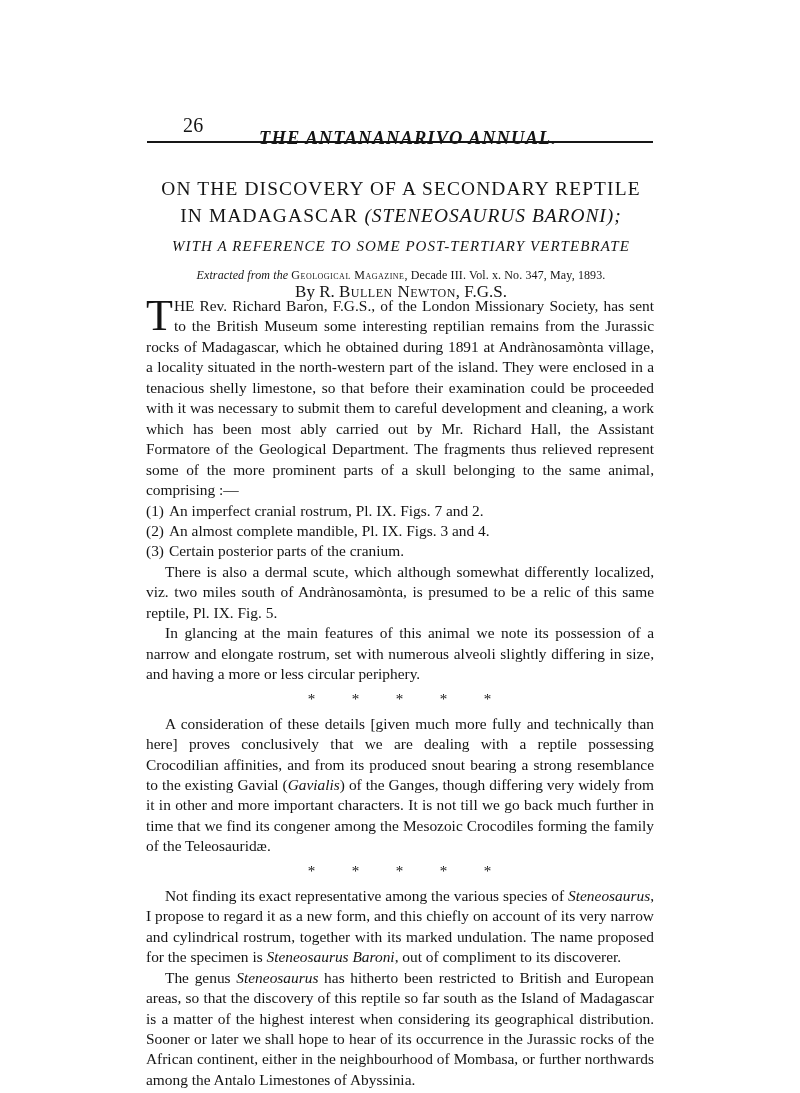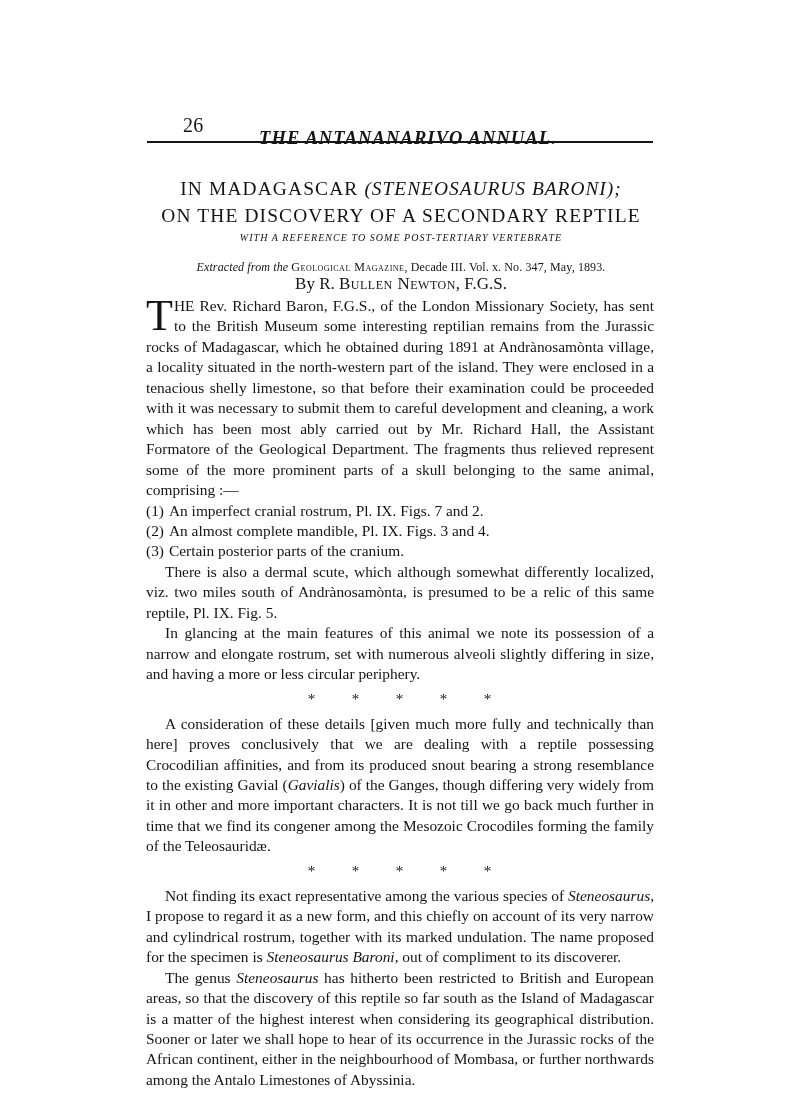--- a/index.html
+++ b/index.html
@@ -74,23 +74,24 @@
     letter-spacing: 1.15px;
     line-height: 26.5px;
     white-space: nowrap;
   }
   .title-sci {
     font-style: italic;
     letter-spacing: 1.0px;
   }
   .subtitle {
     font-style: italic;
-    font-size: 10px;
+    font-size: 15px;
     letter-spacing: 1.05px;
     line-height: 18.5px;
+    margin-top: 8px;
   }
   .extract-line {
     font-size: 12px;
     line-height: 16px;
     margin-top: 11px;
     letter-spacing: .12px;
   }
   .extract-line .ital { font-style: italic; }
   .smallcaps {
     font-variant: small-caps;
@@ -158,22 +159,22 @@
 
 <div class="page">
 
   <div class="running-head">
     <div class="folio">26</div>
     <div class="head-title">THE ANTANANARIVO ANNUAL.</div>
   </div>
   <div class="head-rule"></div>
 
   <div class="title-block">
+    <div class="title-line">ON THE DISCOVERY OF A SECONDARY REPTILE</div>
     <div class="title-line"><span>IN MADAGASCAR </span><span class="title-sci">(STENEOSAURUS BARONI);</span></div>
-    <div class="title-line">ON THE DISCOVERY OF A SECONDARY REPTILE</div>
     <div class="subtitle">
       <div>WITH A REFERENCE TO SOME POST-TERTIARY VERTEBRATE</div>
     </div>
     <div class="extract-line"><span class="ital">Extracted from the </span><span class="smallcaps">Geological Magazine</span><span>, Decade III. Vol. x. No. 347, May, 1893.</span></div>
     <div class="byline"><span>By R. </span><span class="smallcaps">Bullen Newton</span><span>, F.G.S.</span></div>
   </div>
 
   <div class="body-text">
 
     <p class="opening"><span class="dropcap">T</span><span>HE Rev. Richard Baron, F.G.S., of the London Missionary Society, has sent to the British Museum some interesting reptilian remains from the Jurassic rocks of Madagascar, which he obtained during 1891 at Andrànosamònta village, a locality situated in the north-western part of the island. They were enclosed in a tenacious shelly limestone, so that before their examination could be proceeded with it was necessary to submit them to careful development and cleaning, a work which has been most ably carried out by Mr. Richard Hall, the Assistant Formatore of the Geological Department. The fragments thus relieved represent some of the more prominent parts of a skull belonging to the same animal, comprising :—</span></p>

